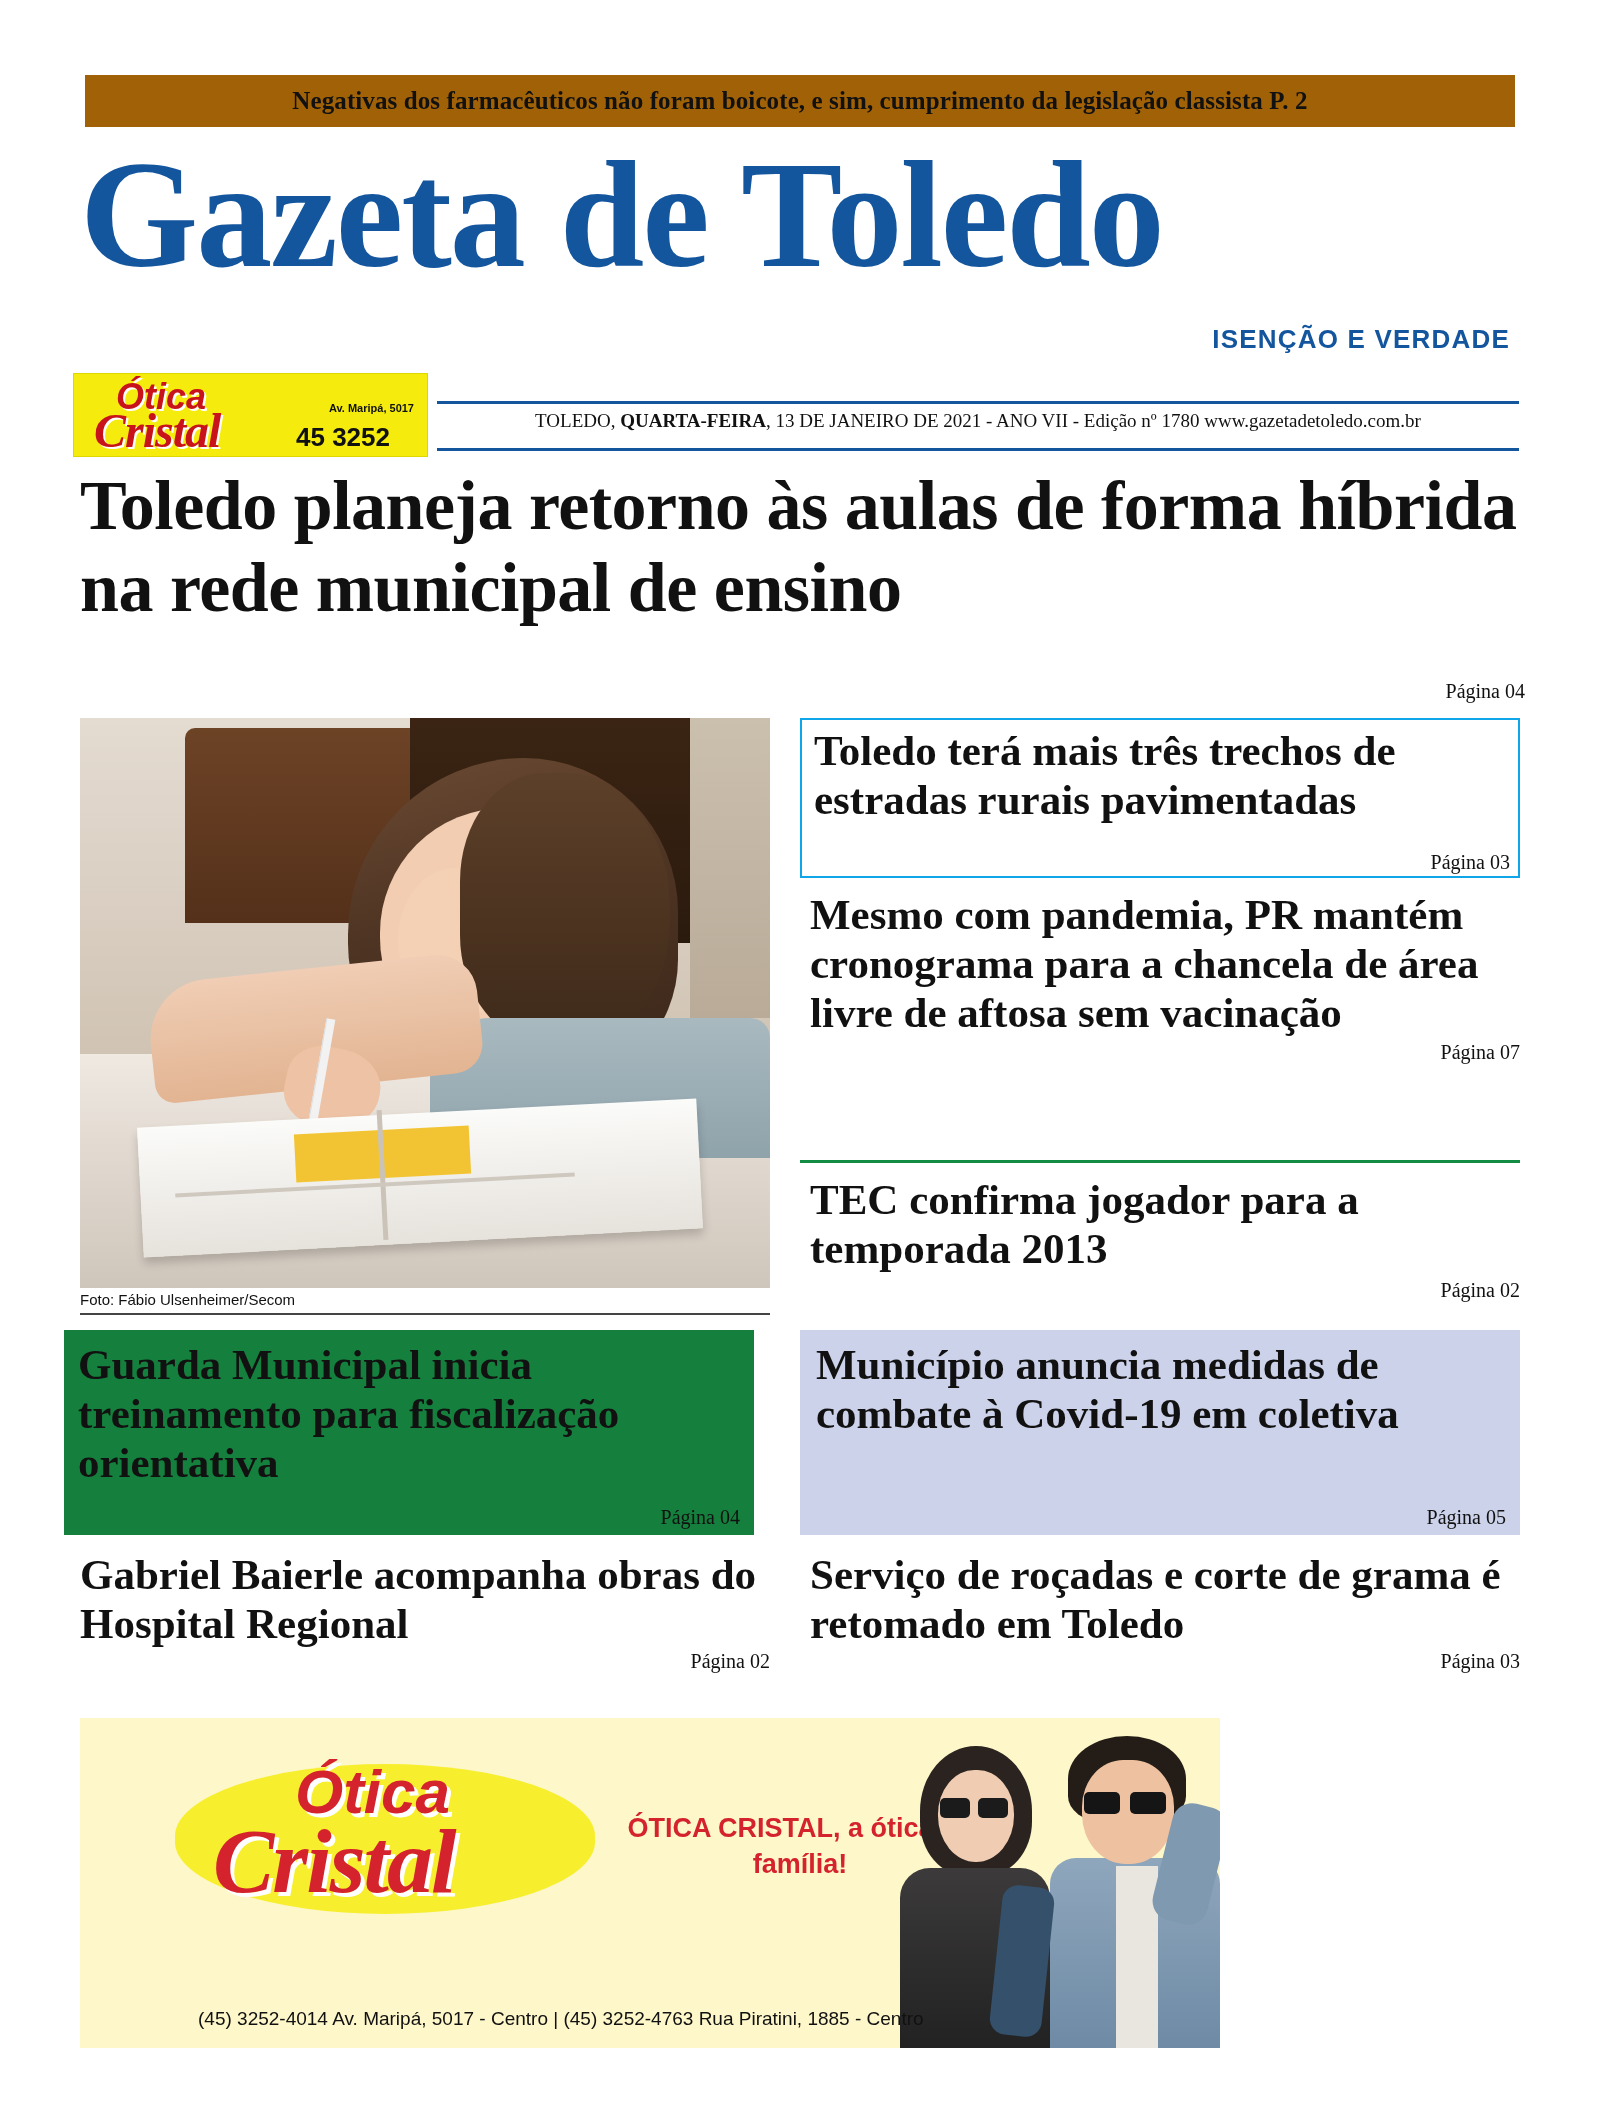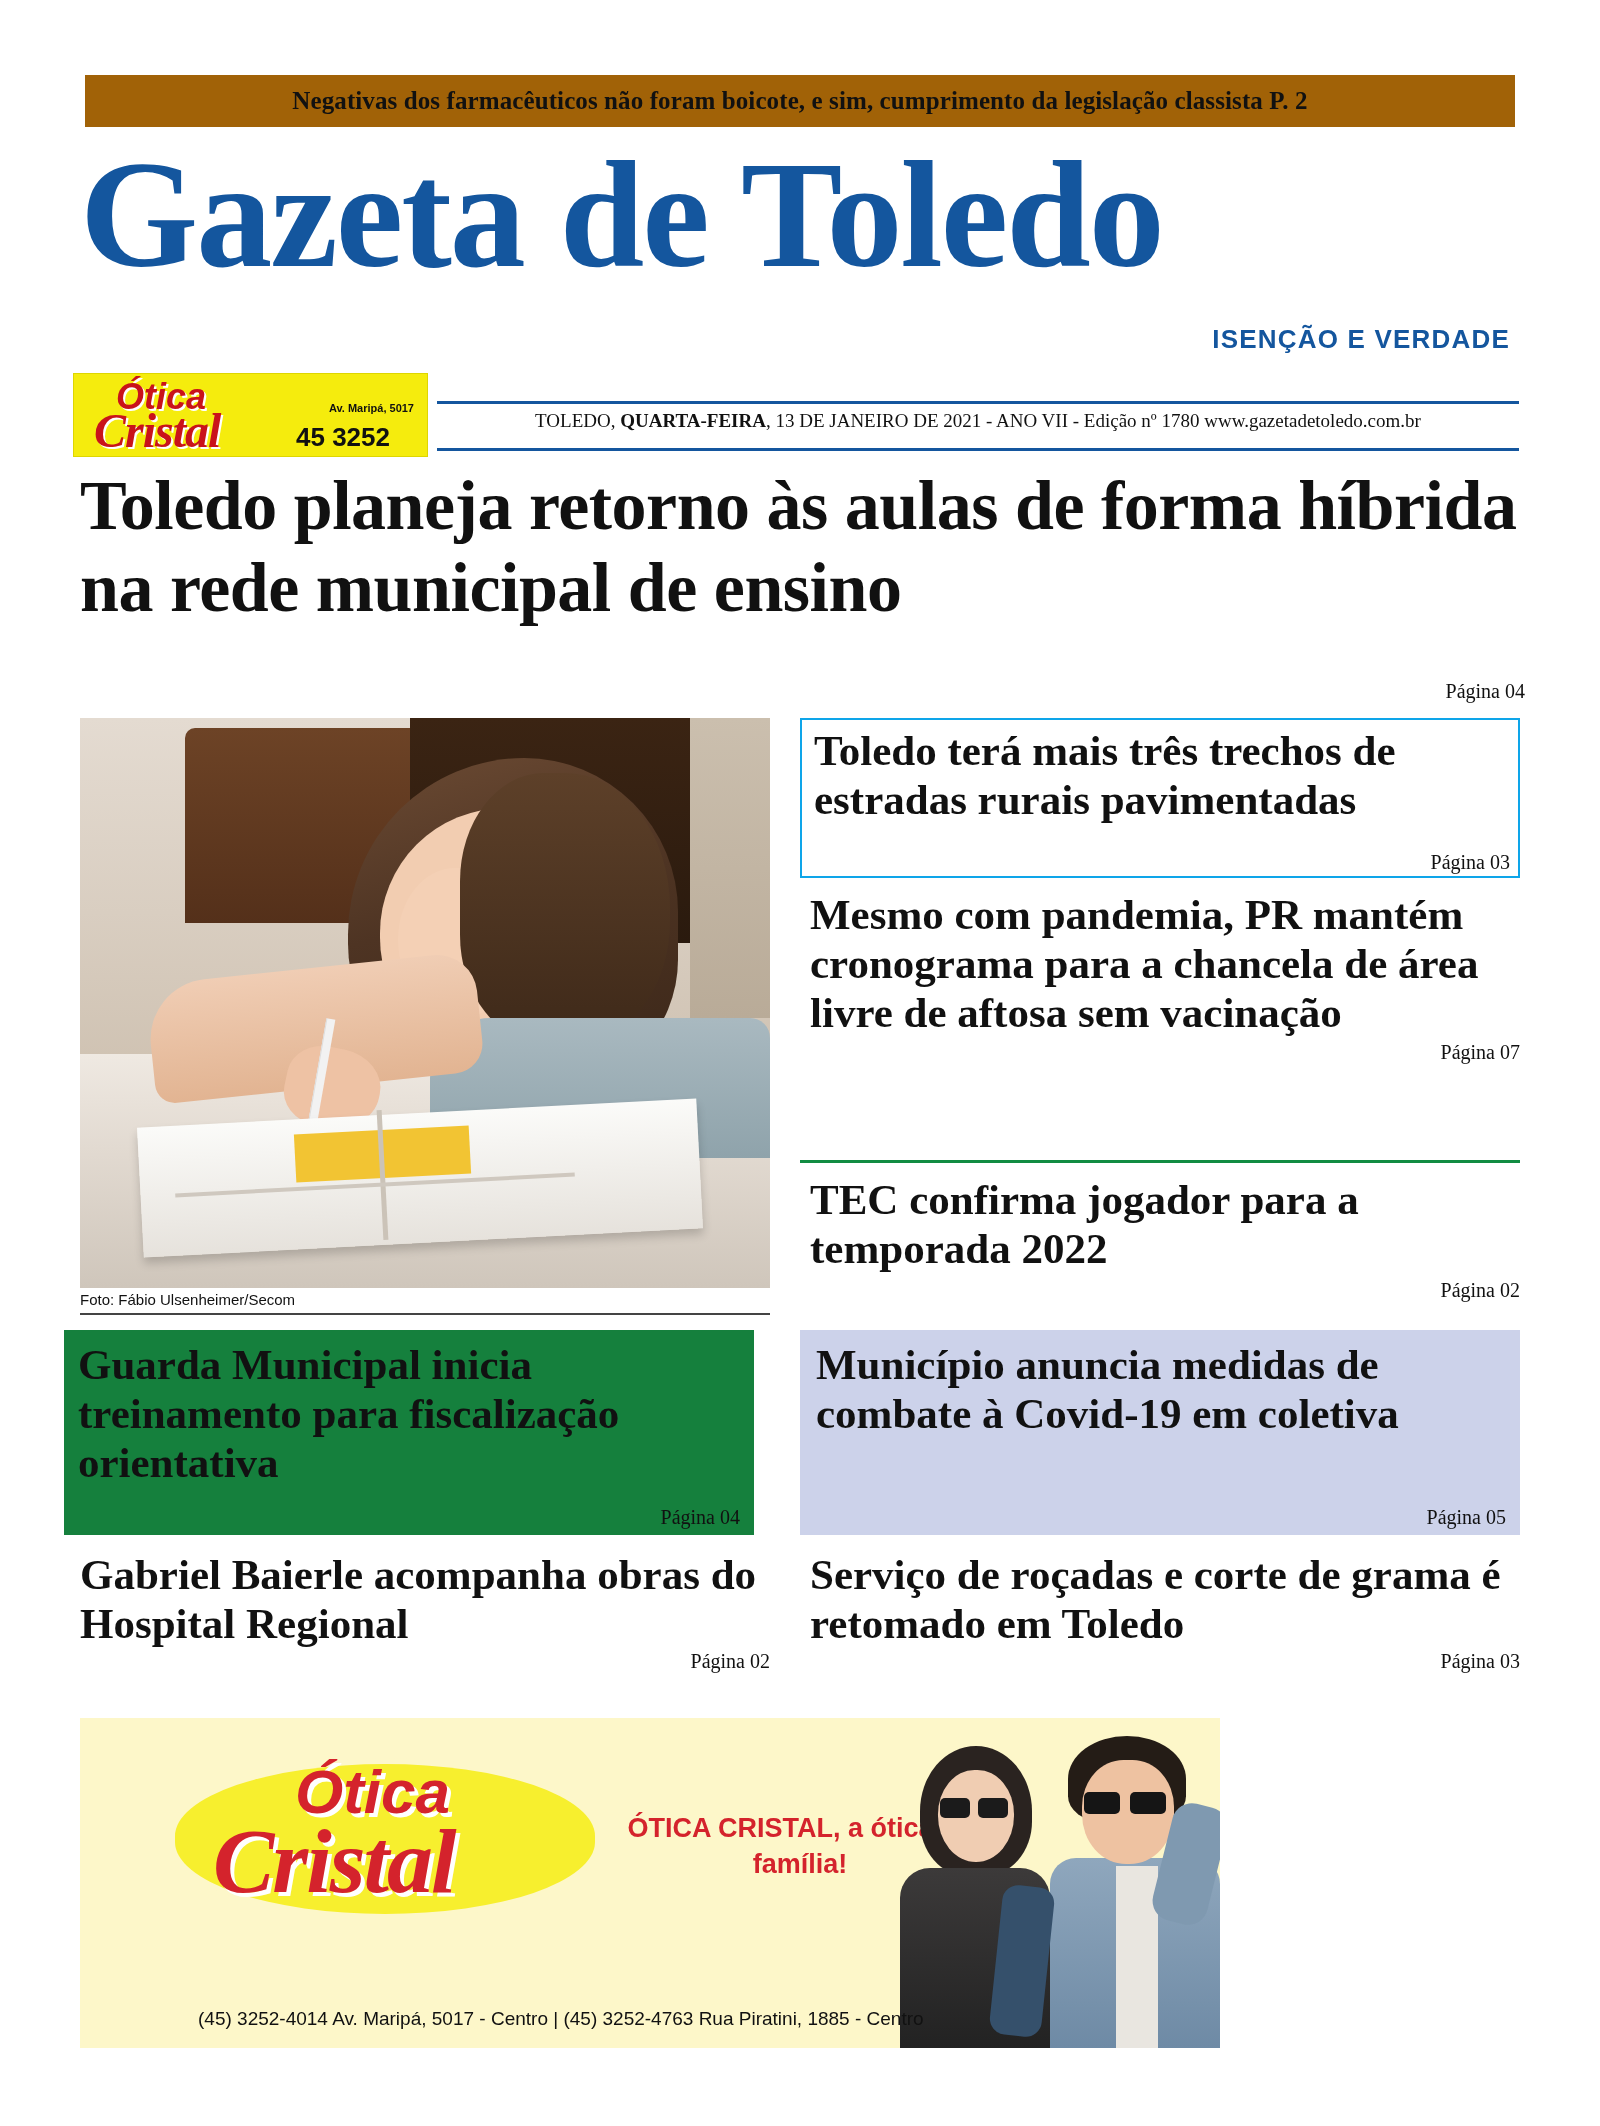--- a/index.html
+++ b/index.html
@@ -518,21 +518,21 @@
   </div>
 
   <div class="story-b">
     <div class="headline-md">Mesmo com pandemia, PR mantém cronograma para a chancela de área livre de aftosa sem vacinação</div>
     <div class="page-ref">Página 07</div>
   </div>
 
   <div class="green-rule"></div>
 
   <div class="story-c">
-    <div class="headline-md">TEC confirma jogador para a temporada 2022</div>
+    <div class="headline-md">TEC confirma jogador para a temporada 2013</div>
     <div class="page-ref">Página 02</div>
   </div>
 
   <div class="yellow-box">
     <div class="headline-md">Guarda Municipal inicia treinamento para fiscalização orientativa</div>
     <div class="page-ref">Página 04</div>
   </div>
 
   <div class="lavender-box">
     <div class="headline-md">Município anuncia medidas de combate à Covid-19 em coletiva</div>

